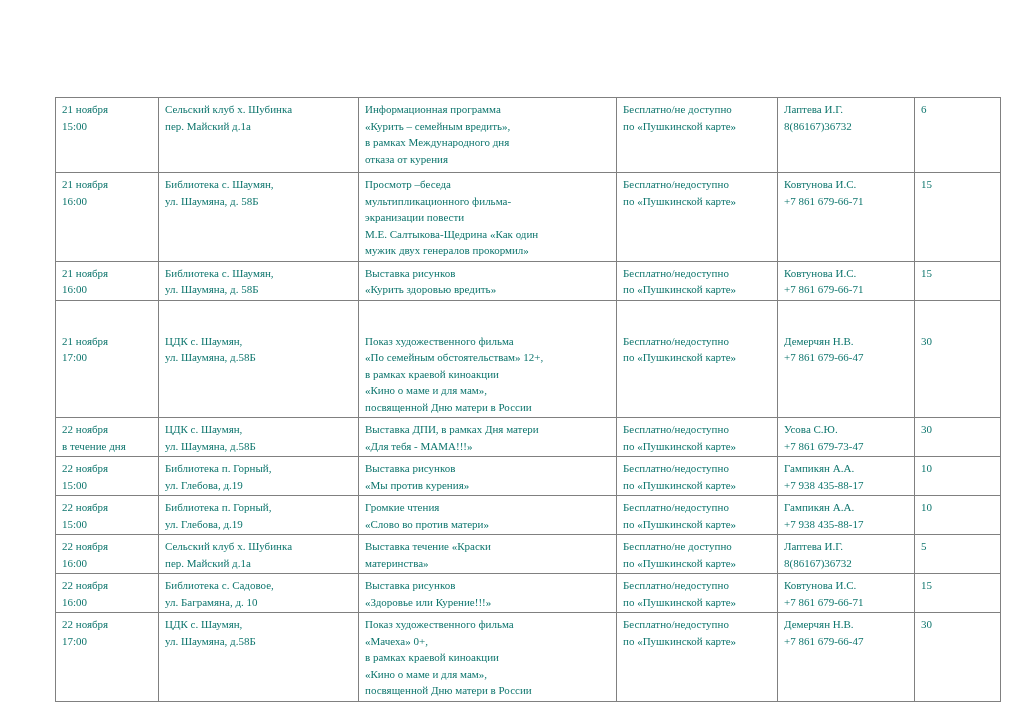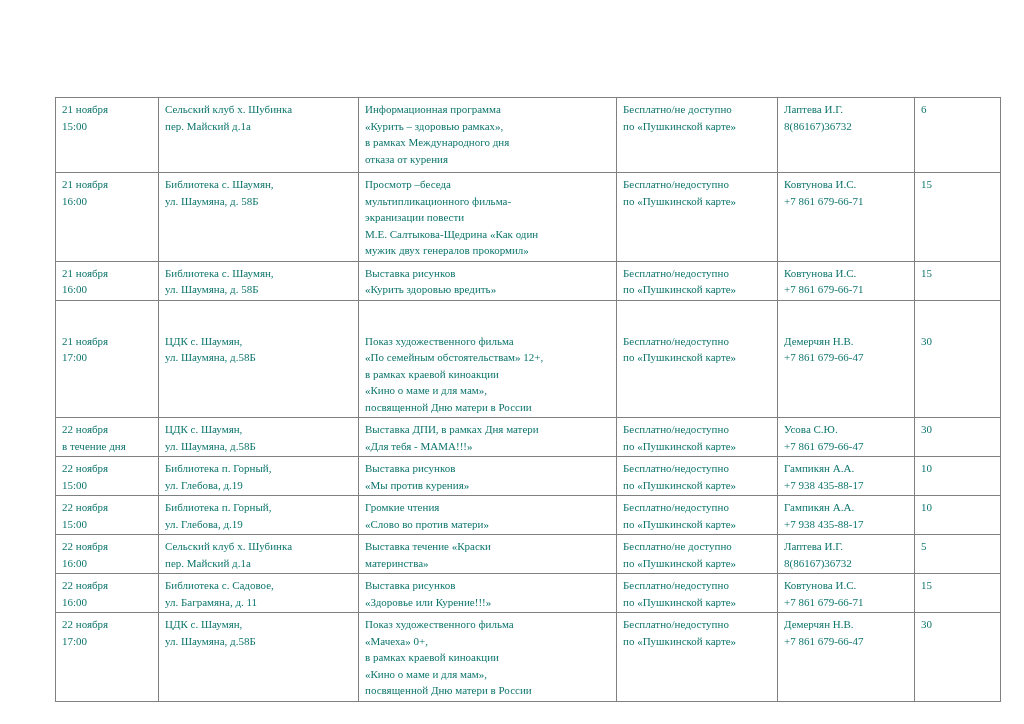--- a/index.html
+++ b/index.html
@@ -55,21 +55,21 @@
       <col style="width:137px">
       <col style="width:86px">
     </colgroup>
     <tbody>
       <tr class="h75">
         <td>21 ноября
 15:00</td>
         <td>Сельский клуб х. Шубинка
 пер. Майский д.1а</td>
         <td>Информационная программа
-«Курить – здоровью рамках»,
+«Курить – семейным вредить»,
 в рамках Международного дня
 отказа от курения</td>
         <td>Бесплатно/не доступно
 по «Пушкинской карте»</td>
         <td>Лаптева И.Г.
 8(86167)36732</td>
         <td>6</td>
       </tr>
       <tr class="h85">
         <td>21 ноября
@@ -119,21 +119,21 @@
       <tr class="h38">
         <td>22 ноября
 в течение дня</td>
         <td>ЦДК с. Шаумян,
 ул. Шаумяна, д.58Б</td>
         <td>Выставка ДПИ, в рамках Дня матери
 «Для тебя - МАМА!!!»</td>
         <td>Бесплатно/недоступно
 по «Пушкинской карте»</td>
         <td>Усова С.Ю.
-+7 861 679-66-47</td>
++7 861 679-73-47</td>
         <td>30</td>
       </tr>
       <tr class="h33">
         <td>22 ноября
 15:00</td>
         <td>Библиотека п. Горный,
 ул. Глебова, д.19</td>
         <td>Выставка рисунков
 «Мы против курения»</td>
         <td>Бесплатно/недоступно
@@ -165,21 +165,21 @@
         <td>Бесплатно/не доступно
 по «Пушкинской карте»</td>
         <td>Лаптева И.Г.
 8(86167)36732</td>
         <td>5</td>
       </tr>
       <tr class="h33">
         <td>22 ноября
 16:00</td>
         <td>Библиотека с. Садовое,
-ул. Баграмяна, д. 11</td>
+ул. Баграмяна, д. 10</td>
         <td>Выставка рисунков
 «Здоровье или Курение!!!»</td>
         <td>Бесплатно/недоступно
 по «Пушкинской карте»</td>
         <td>Ковтунова И.С.
 +7 861 679-66-71</td>
         <td>15</td>
       </tr>
       <tr class="h84">
         <td>22 ноября

